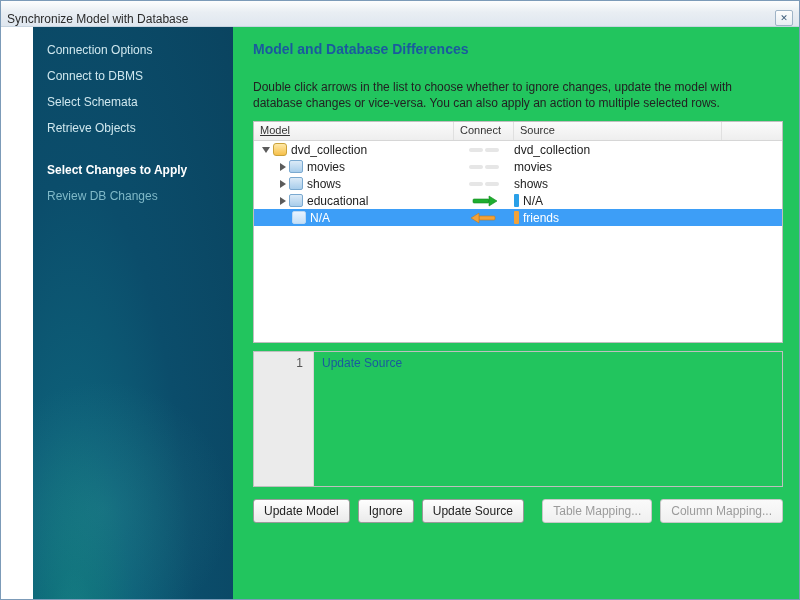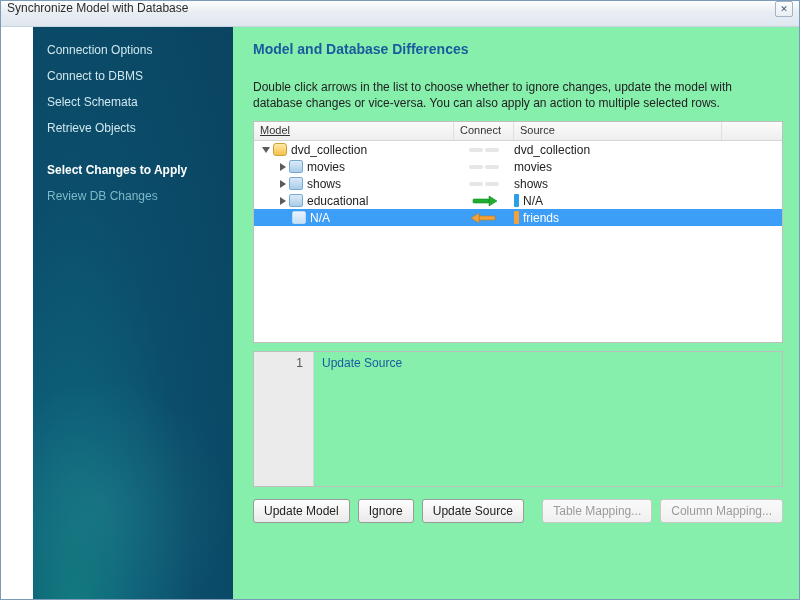--- a/index.html
+++ b/index.html
@@ -1,27 +1,27 @@
 <!DOCTYPE html>
 <html><head>
 <meta charset="utf-8">
 <style>
   * { box-sizing: border-box; margin: 0; padding: 0; font-family: "Segoe UI", Tahoma, sans-serif; }
   html, body { width: 800px; height: 600px; overflow: hidden; }
   .window { width: 800px; height: 600px; border: 1px solid #7c9bb8; background: #fff; display: flex; flex-direction: column; }
-  .titlebar { height: 26px; background: linear-gradient(#fdfefe, #e9eef3 45%, #dfe7ef); border-bottom: 1px solid #c7d4e0; display: flex; align-items: flex-start; padding: 0 6px; font-size: 12px; color: #2b2b2b; }
+  .titlebar { height: 26px; background: linear-gradient(#fdfefe, #e9eef3 45%, #dfe7ef); border-bottom: 1px solid #c7d4e0; display: flex; align-items: flex-end; padding: 0 6px; font-size: 12px; color: #2b2b2b; }
   .titlebar .title-text { flex: 1; }
   .close-btn { width: 18px; height: 16px; border: 1px solid #9fb4c7; background: linear-gradient(#fdfdfd,#e8eef3); border-radius: 2px; display: flex; align-items: center; justify-content: center; font-size: 9px; color: #3a5a77; cursor: default; }
   .body { flex: 1; display: flex; min-height: 0; padding-left: 32px; }
   .sidebar { width: 200px; background: radial-gradient(ellipse at 20% 120%, #1a8a8a 0%, #0e6f7b 15%, #0d5f78 30%, #0b4d6b 55%, #0a4460 100%); color: #dfeff4; padding: 10px 0 0 0; position: relative; overflow: hidden; }
   .sidebar::after { content:""; position:absolute; left:-60px; bottom:-40px; width:260px; height:260px; border-radius:50%; background: radial-gradient(circle, rgba(80,200,180,0.15), rgba(0,0,0,0) 70%); }
   .nav-item { padding: 6px 14px; font-size: 12px; color: #cfe7ee; cursor: default; }
   .nav-item.active { font-weight: bold; color: #ffffff; margin-top: 16px; }
   .nav-item.muted { color: #7fb8c7; }
-  .content { flex: 1; padding: 14px 16px 10px 20px; display: flex; flex-direction: column; background: #86efac; }
+  .content { flex: 1; padding: 14px 16px 10px 20px; display: flex; flex-direction: column; background: #22c55e; }
   .heading { font-size: 14px; font-weight: bold; color: #1a5a9e; margin-bottom: 22px; }
   .desc { font-size: 12px; color: #222; line-height: 1.35; margin-bottom: 10px; max-width: 540px; }
   .tree-wrap { border: 1px solid #bfbfbf; height: 222px; background: #fff; display:flex; flex-direction:column; }
   .tree-head { display:flex; height:19px; background: linear-gradient(#fbfbfb,#eeeeee); border-bottom:1px solid #d6d6d6; font-size:11px; color:#333; }
   .th-model { width: 200px; padding: 2px 6px; border-right:1px solid #e0e0e0;text-decoration:underline; }
   .th-update { width: 60px; padding: 2px 6px; border-right:1px solid #e0e0e0; }
   .th-source { flex:1; padding: 2px 6px; border-right:1px solid #e0e0e0; }
   .th-end { width:60px; }
   .tree-body { flex:1; overflow:auto; font-size:12px; color:#222; }
   .row { display:flex; align-items:center; height:17px; }

